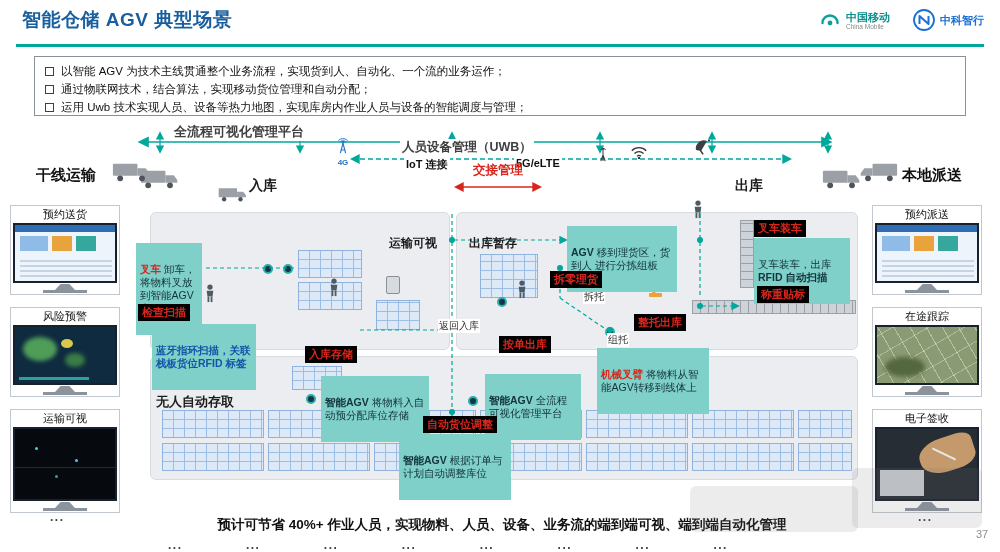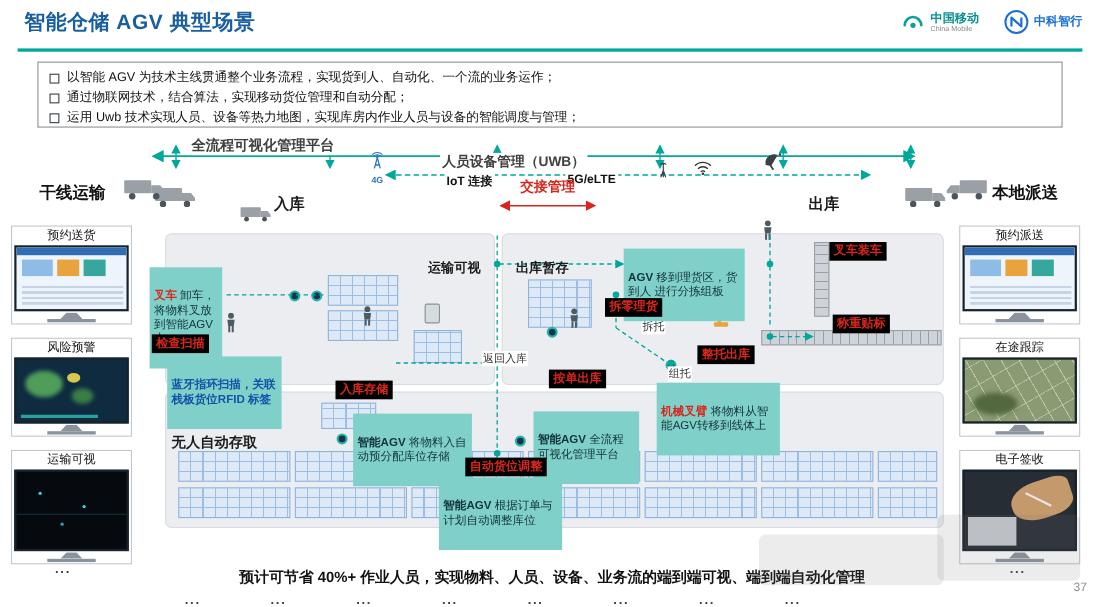--- a/index.html
+++ b/index.html
@@ -377,20 +377,23 @@
     <span class="lead">智能AGV</span> <span>将物料入自动预分配库位存储</span>
   </div>
   <div class="abs tag" style="left:499px;top:336px">按单出库</div>
   <div class="abs callout" style="left:485px;top:374px;width:96px">
     <span class="lead">智能AGV</span> <span>全流程可视化管理平台</span>
   </div>
   <div class="abs callout" style="left:597px;top:348px;width:112px">
     <span class="lead red">机械叉臂</span> <span>将物料从智能AGV转移到线体上</span>
   </div>
   <div class="abs tag" style="left:754px;top:220px">叉车装车</div>
+  <div class="abs callout" style="left:754px;top:238px;width:96px">
+    <span>叉车装车，出库</span> <span class="lead">RFID 自动扫描</span>
+  </div>
   <div class="abs tag" style="left:757px;top:286px">称重贴标</div>
   <div class="abs tag" style="left:423px;top:416px">自动货位调整</div>
   <div class="abs callout" style="left:399px;top:434px;width:112px">
     <span class="lead">智能AGV</span> <span>根据订单与计划自动调整库位</span>
   </div>
 
   <div class="abs foot" style="left:178px;top:516px;width:648px">预计可节省 40%+ 作业人员，实现物料、人员、设备、业务流的端到端可视、端到端自动化管理</div>
   <div class="abs" style="left:168px;top:538px;width:560px;display:flex;justify-content:space-between">
     <span class="dots">...</span>
     <span class="dots">...</span>

